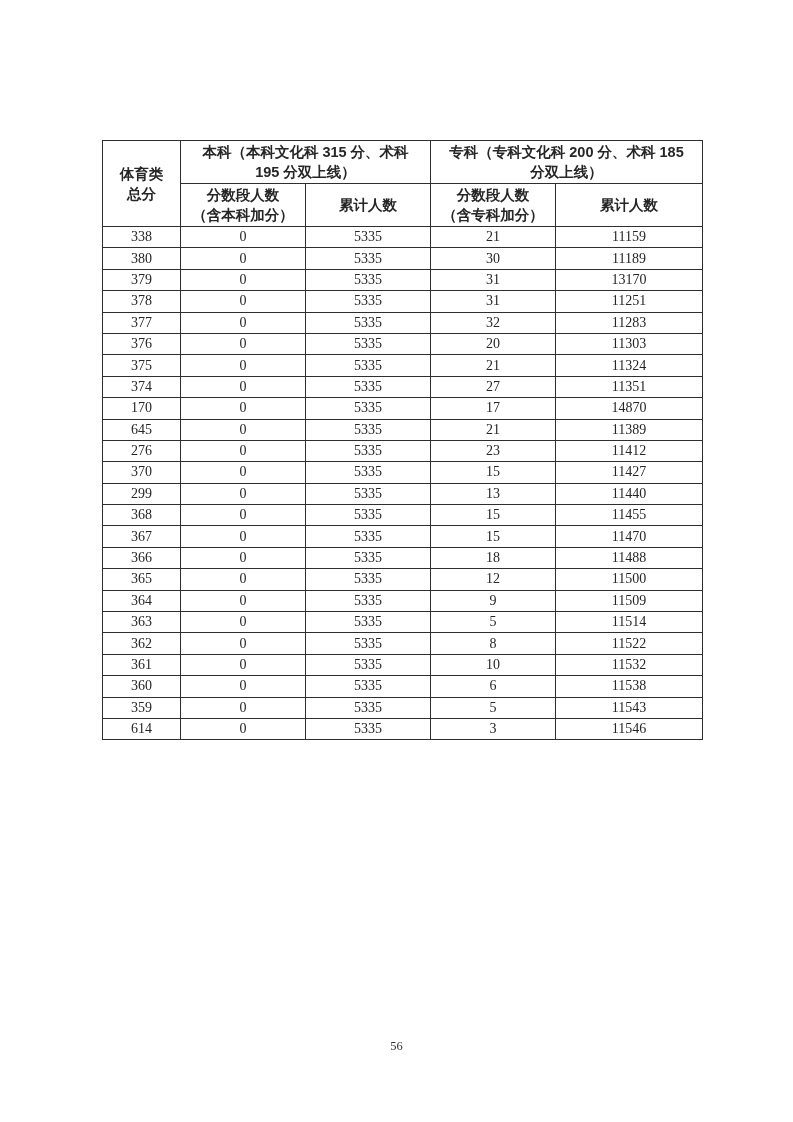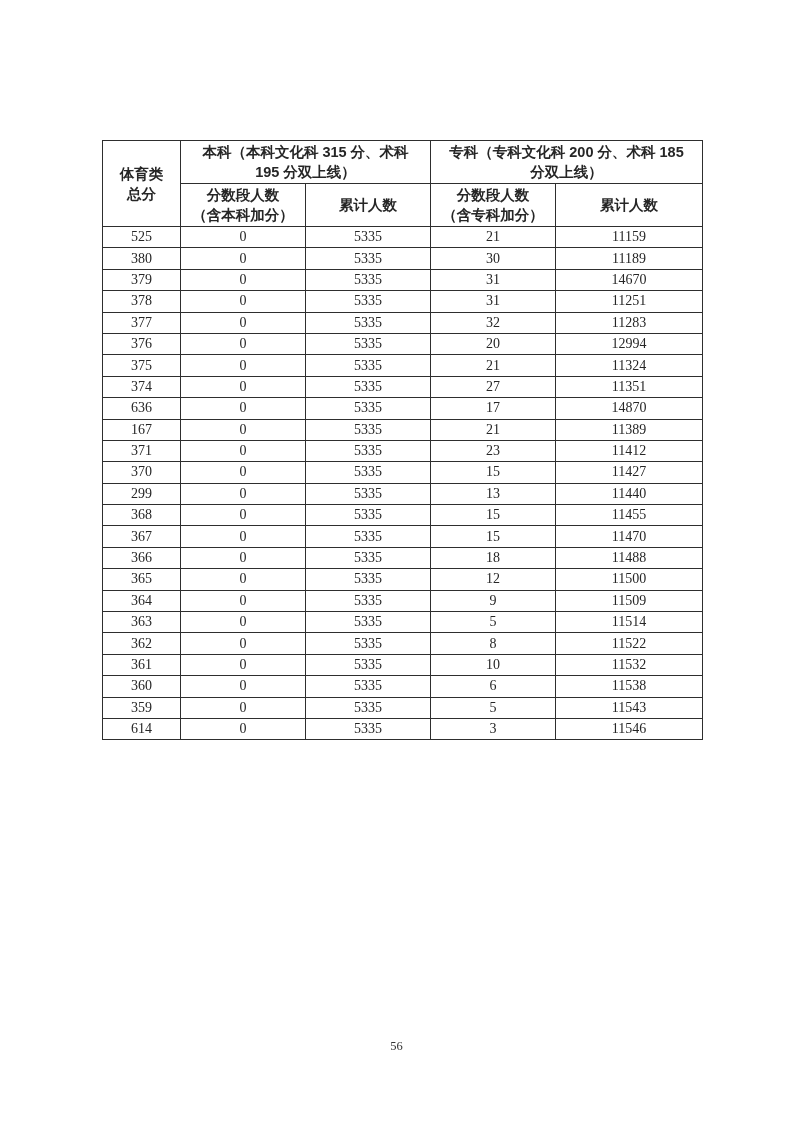--- a/index.html
+++ b/index.html
@@ -102,41 +102,41 @@
           <span class="hline">分数段人数</span>
           <span class="hline">（含专科加分）</span>
         </th>
         <th>
           <span class="hline">累计人数</span>
         </th>
       </tr>
     </thead>
     <tbody>
     <tr>
-      <td>525</td>
+      <td>338</td>
       <td>0</td>
       <td>5335</td>
       <td>21</td>
       <td>11159</td>
     </tr>
 
     <tr>
       <td>380</td>
       <td>0</td>
       <td>5335</td>
       <td>30</td>
       <td>11189</td>
     </tr>
 
     <tr>
       <td>379</td>
       <td>0</td>
       <td>5335</td>
       <td>31</td>
-      <td>14670</td>
+      <td>13170</td>
     </tr>
 
     <tr>
       <td>378</td>
       <td>0</td>
       <td>5335</td>
       <td>31</td>
       <td>11251</td>
     </tr>
 
@@ -146,57 +146,57 @@
       <td>5335</td>
       <td>32</td>
       <td>11283</td>
     </tr>
 
     <tr>
       <td>376</td>
       <td>0</td>
       <td>5335</td>
       <td>20</td>
-      <td>12994</td>
+      <td>11303</td>
     </tr>
 
     <tr>
       <td>375</td>
       <td>0</td>
       <td>5335</td>
       <td>21</td>
       <td>11324</td>
     </tr>
 
     <tr>
       <td>374</td>
       <td>0</td>
       <td>5335</td>
       <td>27</td>
       <td>11351</td>
     </tr>
 
     <tr>
-      <td>636</td>
+      <td>170</td>
       <td>0</td>
       <td>5335</td>
       <td>17</td>
       <td>14870</td>
     </tr>
 
     <tr>
-      <td>167</td>
+      <td>645</td>
       <td>0</td>
       <td>5335</td>
       <td>21</td>
       <td>11389</td>
     </tr>
 
     <tr>
-      <td>371</td>
+      <td>276</td>
       <td>0</td>
       <td>5335</td>
       <td>23</td>
       <td>11412</td>
     </tr>
 
     <tr>
       <td>370</td>
       <td>0</td>
       <td>5335</td>

